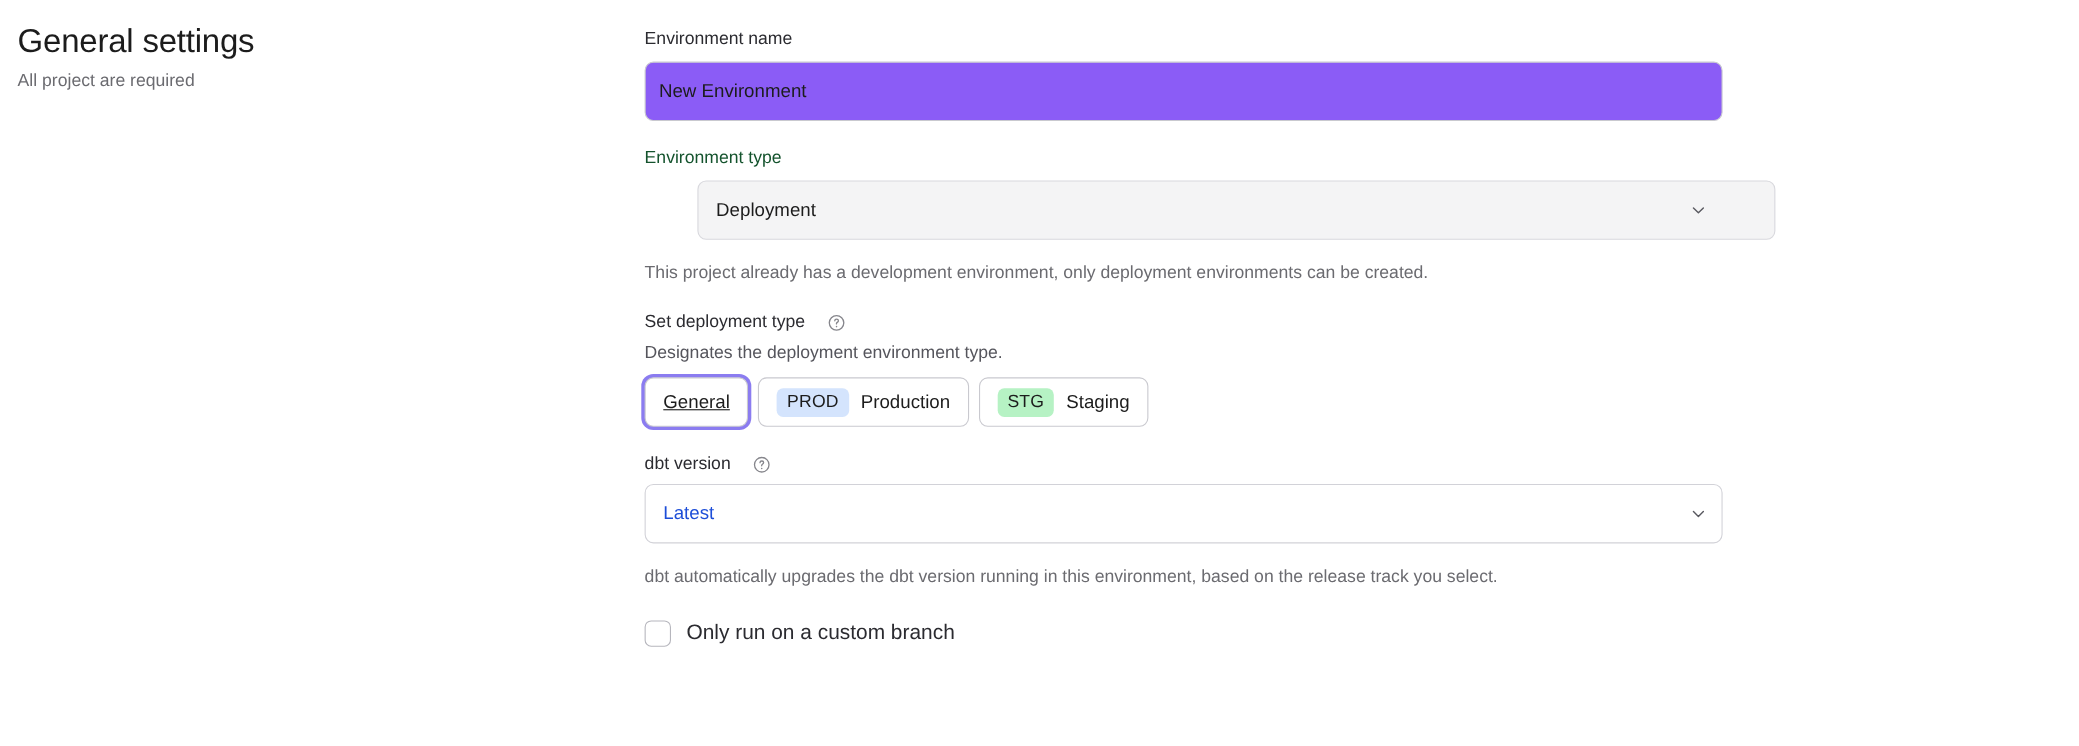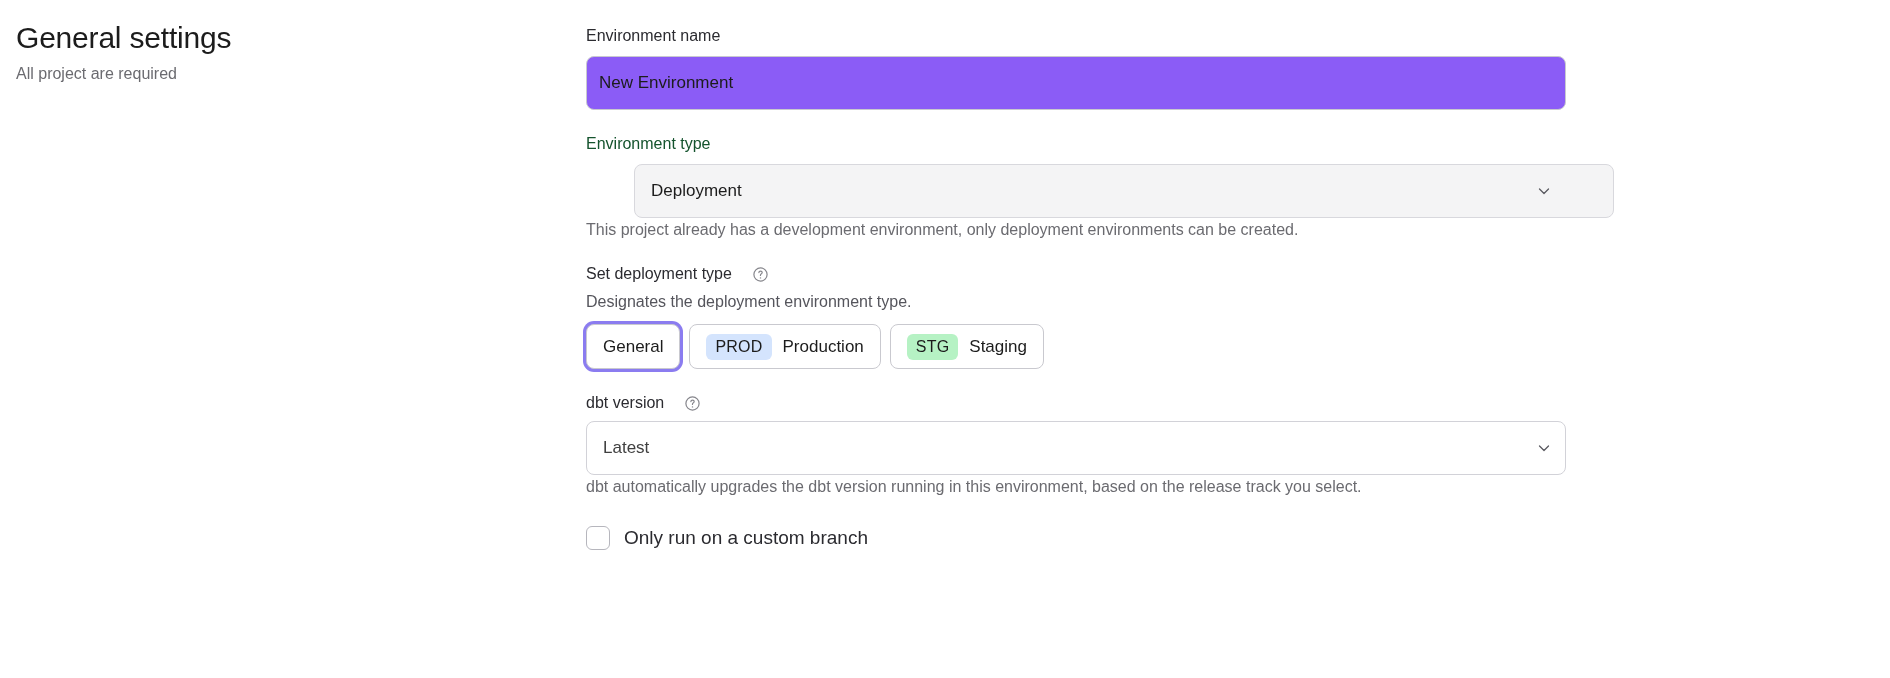--- a/index.html
+++ b/index.html
@@ -100,21 +100,21 @@
   .select-box {
     width: 980px;
     height: 54px;
     border: 1px solid #d2d2d8;
     border-radius: 8px;
     background: #ffffff;
     display: flex;
     align-items: center;
     padding: 0 40px 0 16px;
     font-size: 17px;
-    color: #404040;
+    color: #1d4ed8;
   }
   .select-box.disabled {
     background: #f4f4f5;
     border-color: #d8d8dd;
     color: #1c1c1c;
     margin-left: 48px;
   }
   .chevron {
     position: absolute;
     right: 14px;
@@ -127,21 +127,21 @@
     align-items: center;
     justify-content: center;
     pointer-events: none;
   }
   .chevron svg { display: block; }
 
   .helper-text {
     font-size: 16px;
     line-height: 24px;
     color: #6b6b70;
-    margin-top: 0;
+    margin-top: 19px;
   }
 
   .section-desc {
     font-size: 16px;
     line-height: 24px;
     color: #55555c;
     margin-bottom: 10px;
   }
 
   
@@ -160,20 +160,21 @@
     gap: 11px;
     padding: 0 16px;
     font-family: "Liberation Sans", sans-serif;
     font-size: 17px;
     color: #1c1c1c;
     cursor: pointer;
   }
   .seg-btn.focused {
     box-shadow: 0 0 0 3px #8b7cf0;
     border-color: #c9c9cf;
+    text-decoration: underline;
   }
   .seg-badge {
     display: inline-flex;
     align-items: center;
     justify-content: center;
     height: 26px;
     padding: 0 9px;
     border-radius: 6px;
     font-size: 16px;
     font-weight: 400;

